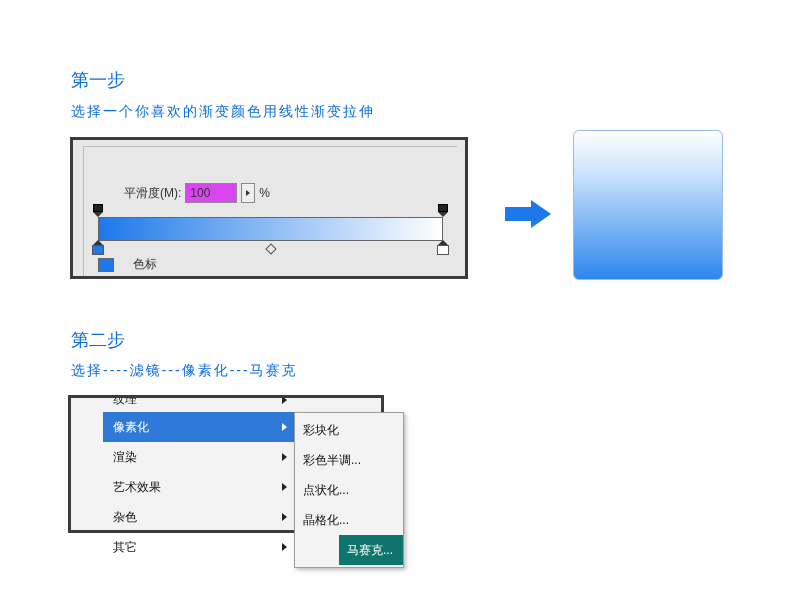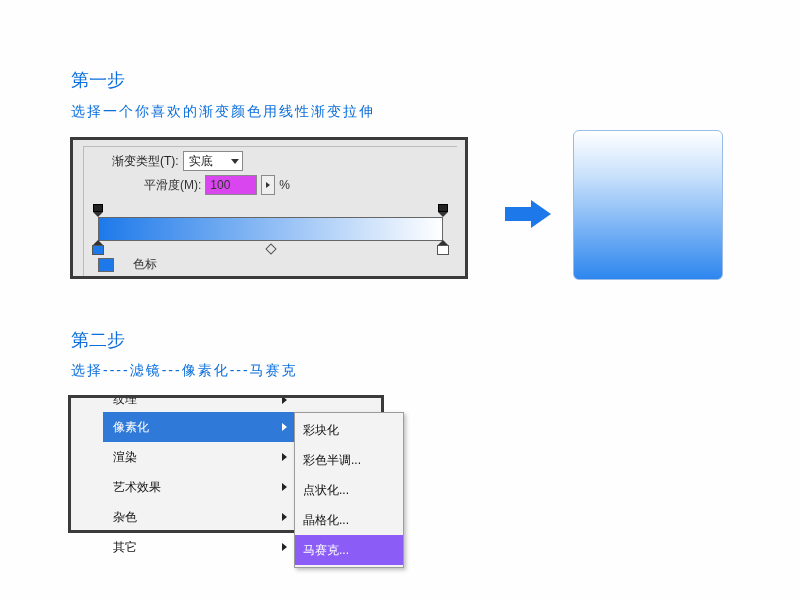--- a/index.html
+++ b/index.html
@@ -68,26 +68,25 @@
   }
   .row1 .select .tri {
     width: 0; height: 0;
     border-left: 4px solid transparent;
     border-right: 4px solid transparent;
     border-top: 5px solid #333;
   }
   .row2 {
     position: absolute;
     left: 40px;
-    top: 28px;
+    top: 36px;
     font-size: 12px;
     display: flex;
     align-items: center;
     gap: 4px;
-    margin-left: 20px;
   }
   .row2 .numbox {
     width: 42px;
     height: 18px;
     border: 1px solid #8a8a8a;
     background: #d946ef;
     text-align: left;
     padding: 0 4px;
     font-size: 12px;
     line-height: 18px;
@@ -264,38 +263,31 @@
     width:108px;
     background:#f3f3f3;
     border:1px solid #9c9c9c;
     box-shadow:2px 2px 4px rgba(0,0,0,.25);
     padding:2px 0;
   }
   .submenu .menu-item{
     padding:0 8px;
   }
   .submenu .menu-item.sel{
-    background:#8b5cf6;color:#fff;
+    background:#0f766e;color:#fff;margin-left:44px;
   }
 </style>
 </head>
 <body>
 
 <div class="step-title" style="left:71px;top:68px">第一步</div>
 <div class="step-sub" style="left:71px;top:103px">选择一个你喜欢的渐变颜色用线性渐变拉伸</div>
 
 <div class="panel">
   <div class="panel-inner">
-    <div class="row1">
-      <span>渐变类型(T):</span>
-      <span class="select">
-        <span>实底</span>
-        <span class="tri"></span>
-      </span>
-    </div>
     <div class="row2">
       <span>平滑度(M):</span>
       <span class="numbox">100</span>
       <span class="stepper">
           <span class="tri"></span>
         </span>
       <span>%</span>
     </div>
 
     <div class="gradbar-wrap">

